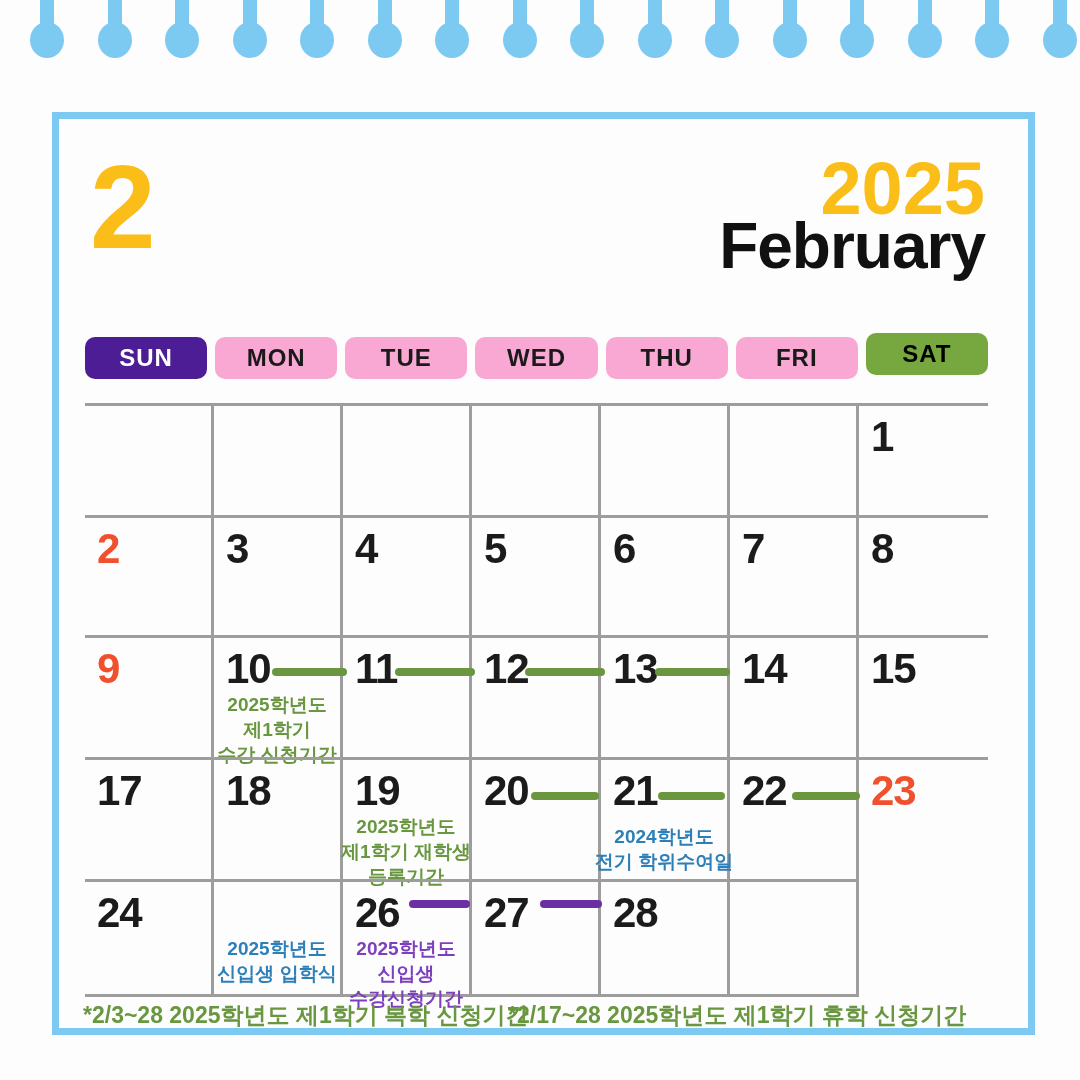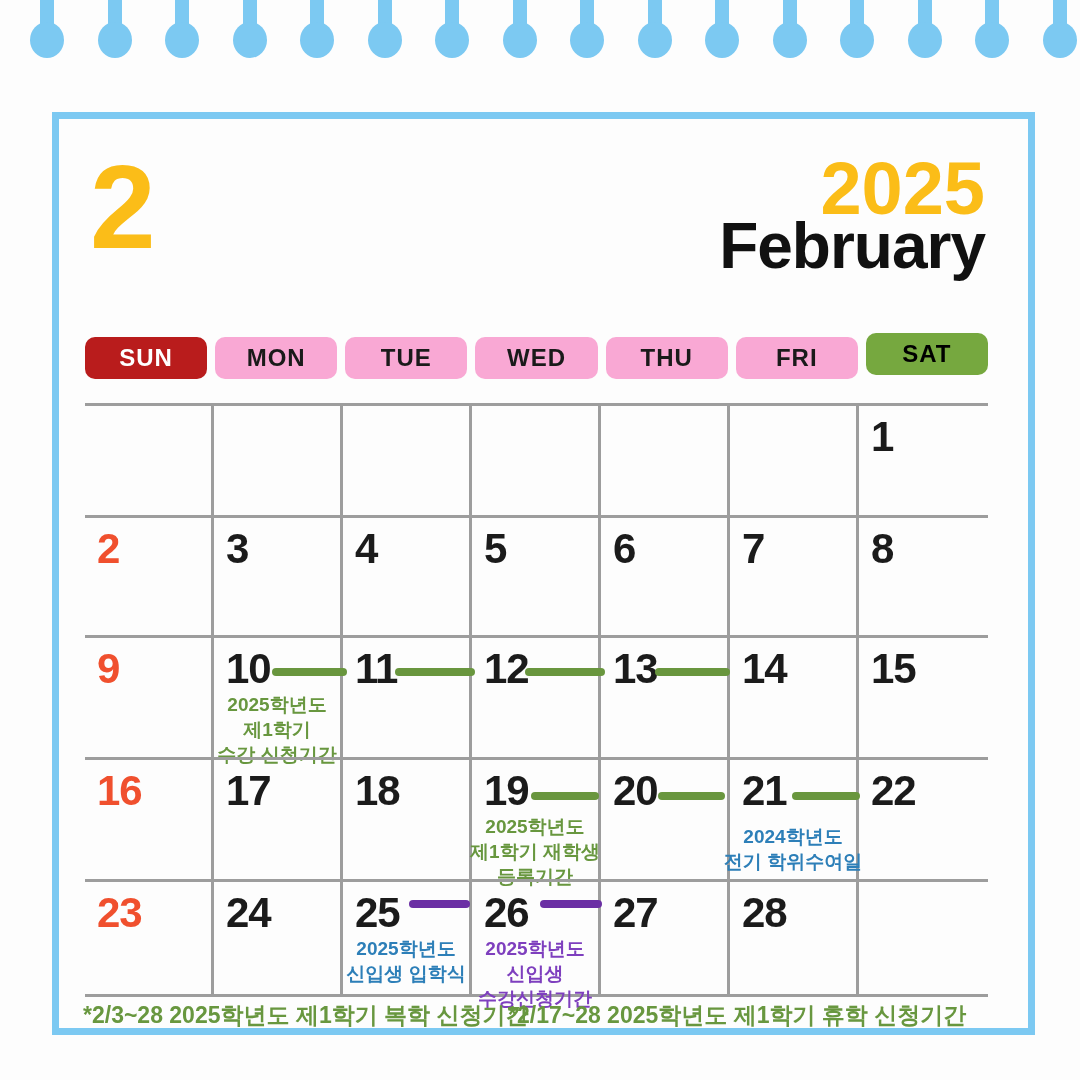--- a/index.html
+++ b/index.html
@@ -16,21 +16,21 @@
   
   .frame{position:absolute;left:52px;top:112px;width:983px;height:923px;box-sizing:border-box;border:7px solid #7cc9f2;background:transparent;}
   
   .month-number{position:absolute;left:90px;top:148px;font-size:118px;font-weight:700;color:#fbbd18;line-height:1;letter-spacing:-2px;}
   .year{position:absolute;right:95px;top:152px;font-size:74px;font-weight:700;color:#fbbd18;line-height:1;text-align:left;letter-spacing:0;}
   .month-name{position:absolute;right:95px;top:214px;font-size:64px;font-weight:700;color:#111;line-height:1;text-align:right;letter-spacing:-1px;}
   
   .weekdays{position:absolute;left:85px;top:337px;width:903px;height:42px;display:flex;gap:8px;}
   .wd{flex:1;display:flex;align-items:center;justify-content:center;border-radius:10px;
       font-size:24px;font-weight:600;letter-spacing:1px;color:#1a1a1a;background:#f9a8d4;}
-  .wd.sun{background:#b91c1c;color:#fff;}
+  .wd.sun{background:#4c1d95;color:#fff;}
   .wd.sat{background:#76a83f;color:#000000;margin-top:-4px;margin-bottom:4px;}
   
   .grid{position:absolute;left:85px;top:403px;width:903px;height:594px;
         display:grid;grid-template-columns:repeat(7,1fr);grid-template-rows:112px 120px 122px 122px 118px;}
   .cell{position:relative;box-sizing:border-box;border-top:3px solid #9d9d9d;}
   .cell:not(:nth-child(7n)){border-right:3px solid #9d9d9d;}
   .cell:nth-child(n+29){border-bottom:3px solid #9d9d9d;}
   .date{display:block;padding:10px 0 0 12px;font-size:42px;font-weight:700;line-height:1;color:#1b1b1b;letter-spacing:-1px;}
   .date.sun{color:#f0502e;}
   
@@ -154,23 +154,20 @@
       <span class="date">13</span>
     </div>
   <div class="cell">
       <span class="date">14</span>
     </div>
   <div class="cell">
       <span class="date">15</span>
     </div>
 
   <div class="cell">
-      <span class="date sun">16</span>
-    </div>
-  <div class="cell">
       <span class="date">17</span>
     </div>
   <div class="cell">
       <span class="date">18</span>
     </div>
   <div class="cell">
     <span class="date">19</span>
     <div class="evt green">
       <div>2025학년도</div>
       <div>제1학기 재학생</div>
@@ -191,21 +188,20 @@
       <span class="date">22</span>
     </div>
 
   <div class="cell">
       <span class="date sun">23</span>
     </div>
   <div class="cell">
       <span class="date">24</span>
     </div>
   <div class="cell">
-    <span class="date">25</span>
     <div class="evt blue">
       <div>2025학년도</div>
       <div>신입생 입학식</div>
     </div>
   </div>
   <div class="cell">
     <span class="date">26</span>
     <div class="evt purple">
       <div>2025학년도</div>
       <div>신입생</div>

